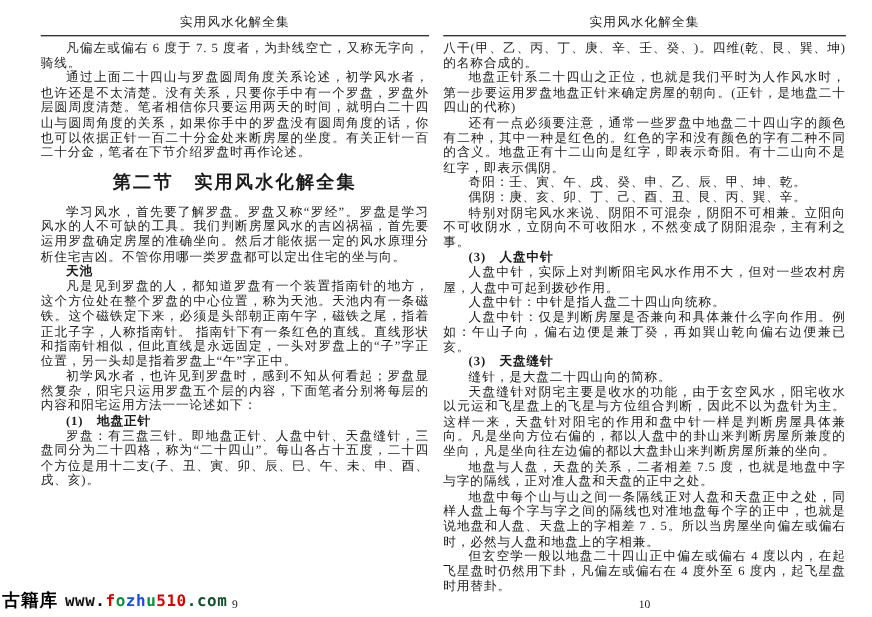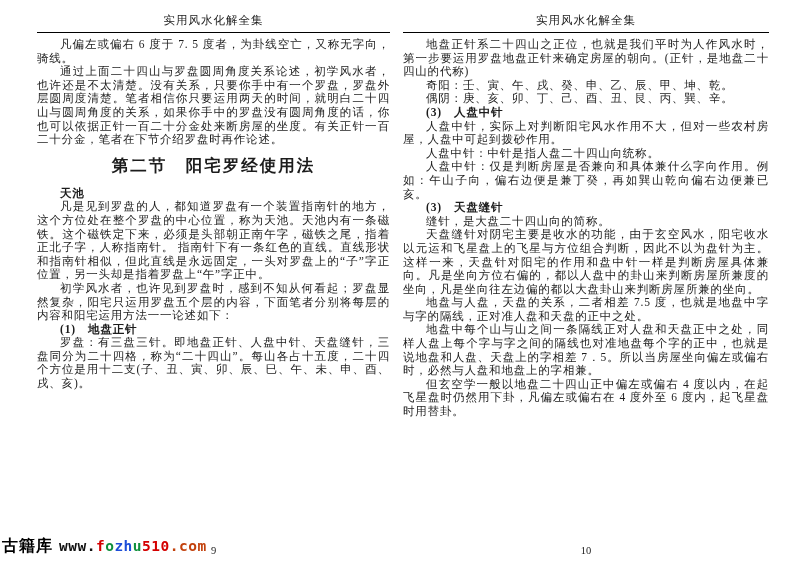--- a/index.html
+++ b/index.html
@@ -79,46 +79,50 @@
   }
 </style>
 </head>
 <body>
 
 <div class="page" id="page-left">
   <div class="page-header">实用风水化解全集</div>
   <div class="page-body" id="body-left">
       <div class="blk para">凡偏左或偏右 6 度于 7. 5 度者，为卦线空亡，又称无字向，骑线。</div>
       <div class="blk para">通过上面二十四山与罗盘圆周角度关系论述，初学风水者，也许还是不太清楚。没有关系，只要你手中有一个罗盘，罗盘外层圆周度清楚。笔者相信你只要运用两天的时间，就明白二十四山与圆周角度的关系，如果你手中的罗盘没有圆周角度的话，你也可以依据正针一百二十分金处来断房屋的坐度。有关正针一百二十分金，笔者在下节介绍罗盘时再作论述。</div>
-      <div class="blk section-title">第二节　阳宅罗经使用法</div>
+      <div class="blk section-title">第二节　实用风水化解全集</div>
+      <div class="blk para">学习风水，首先要了解罗盘。罗盘又称“罗经”。罗盘是学习风水的人不可缺的工具。我们判断房屋风水的吉凶祸福，首先要运用罗盘确定房屋的准确坐向。然后才能依据一定的风水原理分析住宅吉凶。不管你用哪一类罗盘都可以定出住宅的坐与向。</div>
       <div class="blk subhead">天池</div>
       <div class="blk para">凡是见到罗盘的人，都知道罗盘有一个装置指南针的地方，这个方位处在整个罗盘的中心位置，称为天池。天池内有一条磁铁。这个磁铁定下来，必须是头部朝正南午字，磁铁之尾，指着正北子字，人称指南针。 指南针下有一条红色的直线。直线形状和指南针相似，但此直线是永远固定，一头对罗盘上的“子”字正位置，另一头却是指着罗盘上“午”字正中。</div>
       <div class="blk para">初学风水者，也许见到罗盘时，感到不知从何看起；罗盘显然复杂，阳宅只运用罗盘五个层的内容，下面笔者分别将每层的内容和阳宅运用方法一一论述如下：</div>
       <div class="blk subhead">(1)　地盘正针</div>
       <div class="blk para">罗盘：有三盘三针。即地盘正针、人盘中针、天盘缝针，三盘同分为二十四格，称为“二十四山”。每山各占十五度，二十四个方位是用十二支(子、丑、寅、卯、辰、巳、午、未、申、酉、戌、亥)。</div>
     </div>
   <div class="page-number">9</div>
 </div>
 
 <div class="page" id="page-right">
   <div class="page-header">实用风水化解全集</div>
   <div class="page-body" id="body-right">
+      <div class="blk continuation">八干(甲、乙、丙、丁、庚、辛、壬、癸、)。四维(乾、艮、巽、坤)的名称合成的。</div>
       <div class="blk para">地盘正针系二十四山之正位，也就是我们平时为人作风水时，第一步要运用罗盘地盘正针来确定房屋的朝向。(正针，是地盘二十四山的代称)</div>
+      <div class="blk para">还有一点必须要注意，通常一些罗盘中地盘二十四山字的颜色有二种，其中一种是红色的。红色的字和没有颜色的字有二种不同的含义。地盘正有十二山向是红字，即表示奇阳。有十二山向不是红字，即表示偶阴。</div>
       <div class="blk para">奇阳：壬、寅、午、戌、癸、申、乙、辰、甲、坤、乾。</div>
       <div class="blk para">偶阴：庚、亥、卯、丁、己、酉、丑、艮、丙、巽、辛。</div>
+      <div class="blk para">特别对阴宅风水来说、阴阳不可混杂，阴阳不可相兼。立阳向不可收阴水，立阴向不可收阳水，不然变成了阴阳混杂，主有利之事。</div>
       <div class="blk subhead">(3)　人盘中针</div>
       <div class="blk para">人盘中针，实际上对判断阳宅风水作用不大，但对一些农村房屋，人盘中可起到拨砂作用。</div>
       <div class="blk para">人盘中针：中针是指人盘二十四山向统称。</div>
       <div class="blk para">人盘中针：仅是判断房屋是否兼向和具体兼什么字向作用。例如：午山子向，偏右边便是兼丁癸，再如巽山乾向偏右边便兼已亥。</div>
       <div class="blk subhead">(3)　天盘缝针</div>
       <div class="blk para">缝针，是大盘二十四山向的简称。</div>
       <div class="blk para">天盘缝针对阴宅主要是收水的功能，由于玄空风水，阳宅收水以元运和飞星盘上的飞星与方位组合判断，因此不以为盘针为主。这样一来，天盘针对阳宅的作用和盘中针一样是判断房屋具体兼向。凡是坐向方位右偏的，都以人盘中的卦山来判断房屋所兼度的坐向，凡是坐向往左边偏的都以大盘卦山来判断房屋所兼的坐向。</div>
       <div class="blk para">地盘与人盘，天盘的关系，二者相差 7.5 度，也就是地盘中字与字的隔线，正对准人盘和天盘的正中之处。</div>
       <div class="blk para">地盘中每个山与山之间一条隔线正对人盘和天盘正中之处，同样人盘上每个字与字之间的隔线也对准地盘每个字的正中，也就是说地盘和人盘、天盘上的字相差 7．5。所以当房屋坐向偏左或偏右时，必然与人盘和地盘上的字相兼。</div>
       <div class="blk para">但玄空学一般以地盘二十四山正中偏左或偏右 4 度以内，在起飞星盘时仍然用下卦，凡偏左或偏右在 4 度外至 6 度内，起飞星盘时用替卦。</div>
     </div>
   <div class="page-number">10</div>
 </div>
 
 <div class="watermark">
   <span class="wm-name">古籍库</span>
-  <span class="wm-url" id="wm-url"><span style="color: rgb(17, 17, 17);">www.</span><span style="color: rgb(212, 0, 0);">f</span><span style="color: rgb(15, 143, 60);">o</span><span style="color: #1d4ed8;">zh</span><span style="color: rgb(15, 143, 60);">u</span><span style="color: rgb(212, 0, 0);">510</span><span style="color: #c2410c;">.com</span></span>
+  <span class="wm-url" id="wm-url"><span style="color: rgb(17, 17, 17);">www.</span><span style="color: rgb(212, 0, 0);">f</span><span style="color: rgb(15, 143, 60);">o</span><span style="color: #1d4ed8;">zh</span><span style="color: rgb(15, 143, 60);">u</span><span style="color: rgb(212, 0, 0);">510</span><span style="color: #14532d;">.com</span></span>
 </div>
 
 </body></html>

